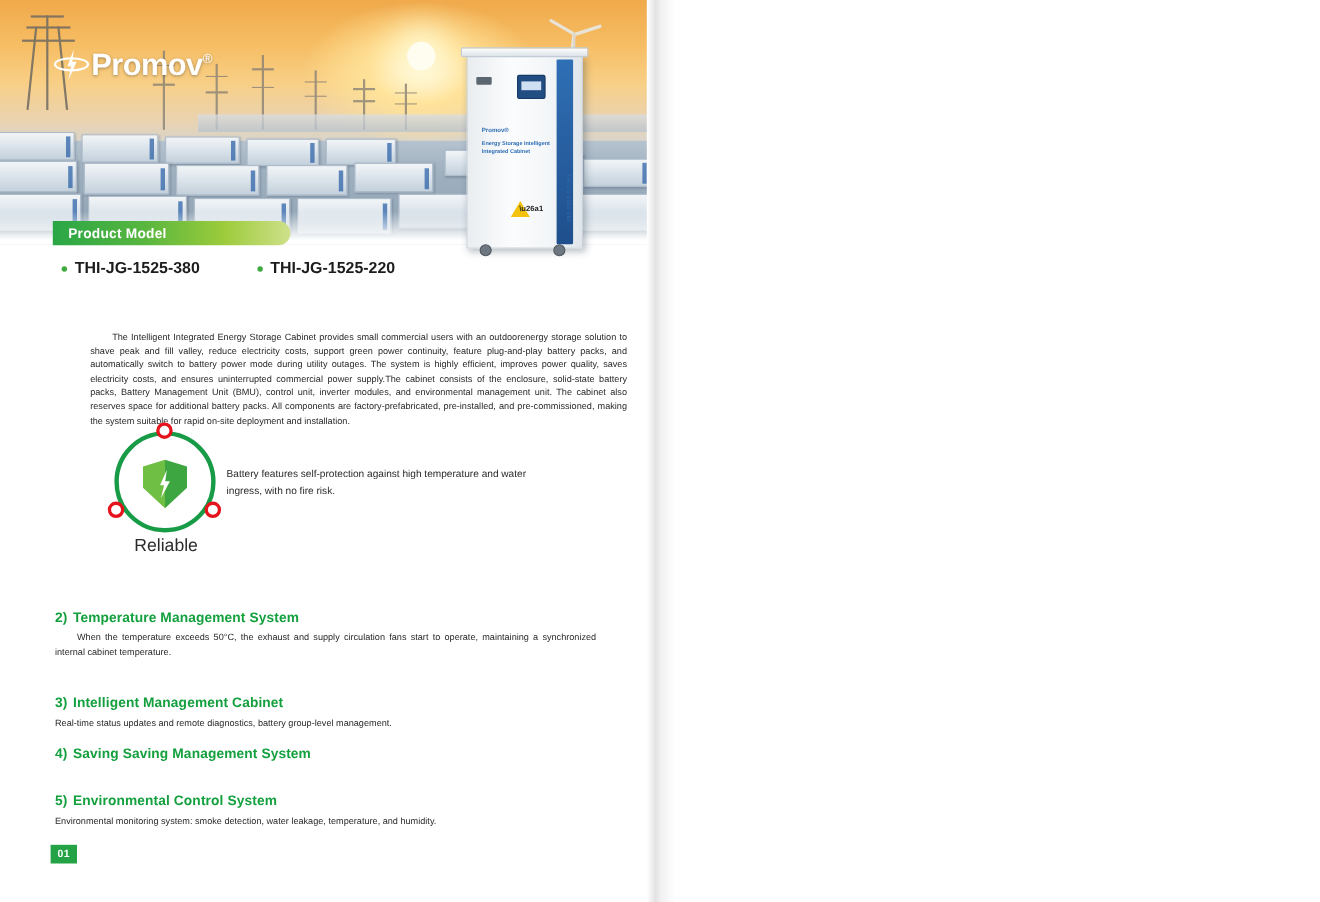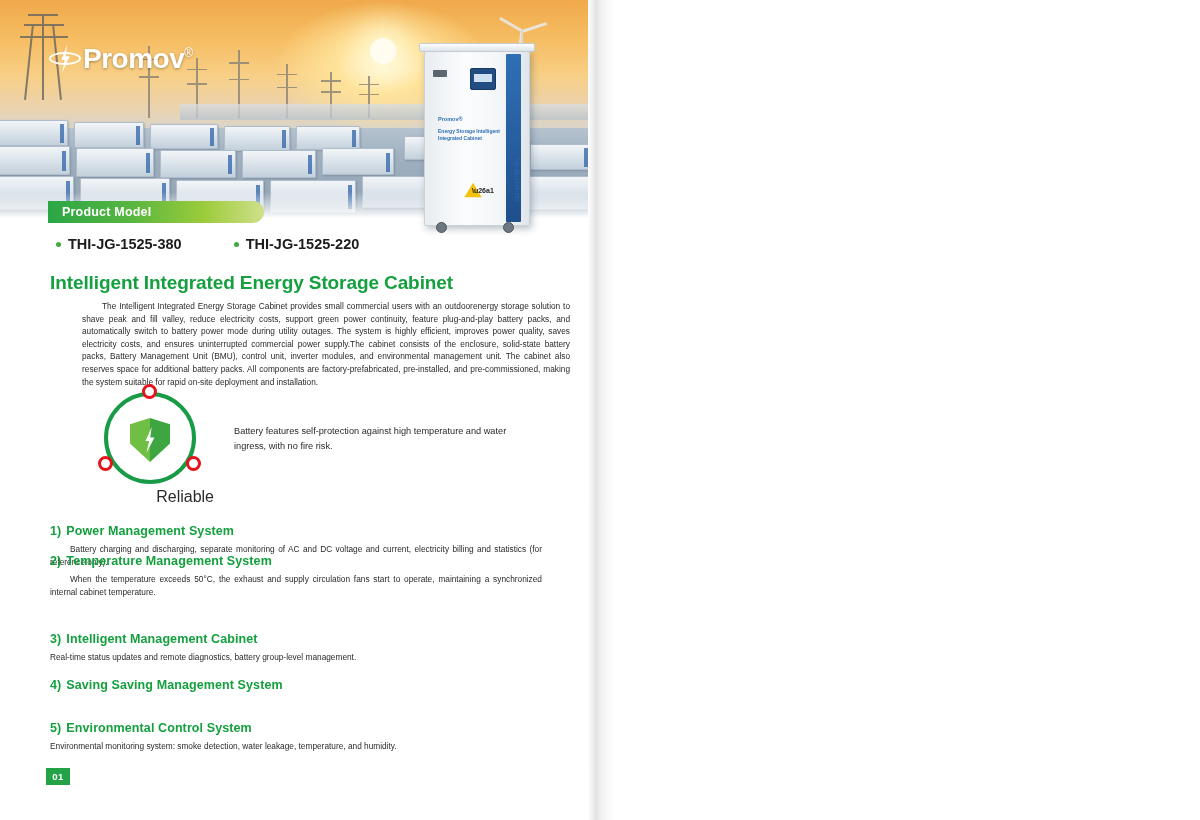--- a/index.html
+++ b/index.html
@@ -113,24 +113,24 @@
   .ring { position: absolute; left: 16px; top: 4px; width: 92px; height: 92px;
           border: 4px solid #179b46; border-radius: 50%; }
   .node { position: absolute; width: 15px; height: 15px; border-radius: 50%;
           background: #fff; border: 3.4px solid #e5131b; }
   .node.n1 { left: 54px; top: -4px; } .node.n2 { left: 10px; top: 68px; } .node.n3 { left: 98px; top: 68px; }
   .shield { position: absolute; left: 42px; top: 30px; width: 40px; height: 44px;
             background: linear-gradient(to right,#6fbf44 0%,#6fbf44 50%,#3da640 50%,#3da640 100%);
             clip-path: polygon(50% 0%, 100% 14%, 100% 58%, 50% 100%, 0% 58%, 0% 14%); }
   .shield i { position: absolute; left: 13px; top: 9px; width: 14px; height: 26px; background: #fff;
               clip-path: polygon(62% 0%, 18% 54%, 44% 54%, 24% 100%, 82% 40%, 52% 40%); }
-  #reliable-label { position: absolute; left: 0; top: 100px; width: 126px; text-align: right;
+  #reliable-label { position: absolute; left: 0; top: 100px; width: 126px; text-align: center;
                     font-size: 16px; color: #2b2b2b; }
   #reliable-text { position: absolute; left: 206px; top: 424px; width: 300px; font-size: 9.2px;
-                   line-height: 15px; color: #2a2a2a; margin-left: 28px; }
+                   line-height: 15px; color: #2a2a2a; }
 
   
   .feat { position: absolute; left: 50px; width: 492px; }
   .feat h3 { font-size: 12.5px; color: #14a03e; font-weight: bold; margin-bottom: 5px; letter-spacing: .1px; }
   .feat h3 .num { margin-right: 5px; }
   .feat p { font-size: 8.3px; line-height: 12.6px; color: #2a2a2a; }
   .feat p.ind { text-indent: 20px; text-align: justify; }
 
   
   .pagenum { position: absolute; width: 24px; height: 17px; background: #23a345; color: #fff;
@@ -244,41 +244,34 @@
         <div class="model-item">
           <span class="dot"></span>
           <span>THI-JG-1525-380</span>
         </div>
         <div class="model-item">
           <span class="dot"></span>
           <span>THI-JG-1525-220</span>
         </div>
       </div>
 
-      <div id="main-title">Intelligent Integrated Energy Storage Cabinet</div>
       <div id="intro-para">The Intelligent Integrated Energy Storage Cabinet provides small commercial users with an outdoorenergy storage solution to shave peak and fill valley, reduce electricity costs, support green power continuity, feature plug-and-play battery packs, and automatically switch to battery power mode during utility outages. The system is highly efficient, improves power quality, saves electricity costs, and ensures uninterrupted commercial power supply.The cabinet consists of the enclosure, solid-state battery packs, Battery Management Unit (BMU), control unit, inverter modules, and environmental management unit. The cabinet also reserves space for additional battery packs. All components are factory-prefabricated, pre-installed, and pre-commissioned, making the system suitable for rapid on-site deployment and installation.</div>
 
       <div id="reliable">
         <div class="ring"></div>
         <div class="node n1"></div>
         <div class="node n2"></div>
         <div class="node n3"></div>
         <div class="shield">
             <i></i>
           </div>
         <div id="reliable-label">Reliable</div>
       </div>
       <div id="reliable-text">Battery features self-protection against high temperature and water ingress, with no fire risk.</div>
 
-      <div class="feat" style="top:524px;">
-        <h3>
-          <span class="num">1)</span><span>Power Management System</span>
-        </h3>
-        <p class="ind">Battery charging and discharging, separate monitoring of AC and DC voltage and current, electricity billing and statistics (for reference only).</p>
-      </div>
 
       <div class="feat" style="top:554px;">
         <h3>
           <span class="num">2)</span><span>Temperature Management System</span>
         </h3>
         <p class="ind">When the temperature exceeds 50°C, the exhaust and supply circulation fans start to operate, maintaining a synchronized internal cabinet temperature.</p>
       </div>
 
       <div class="feat" style="top:632px;">
         <h3>

